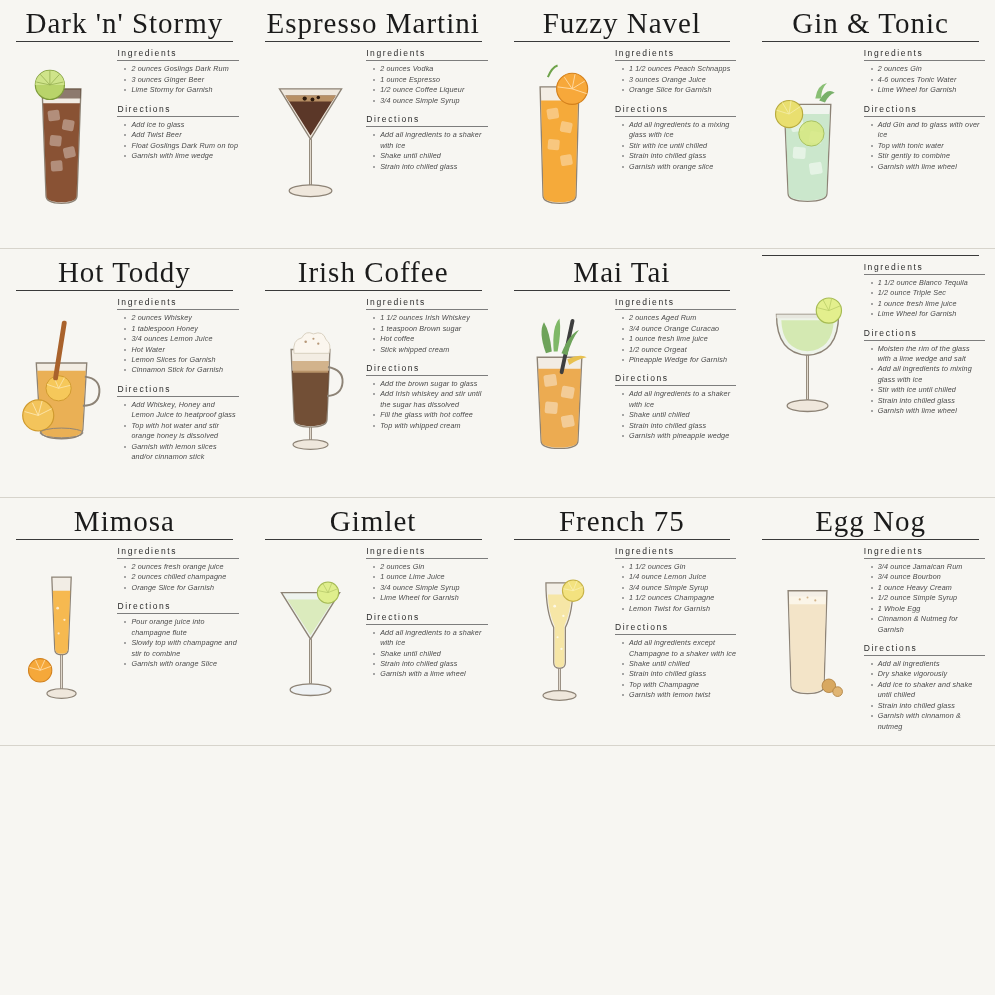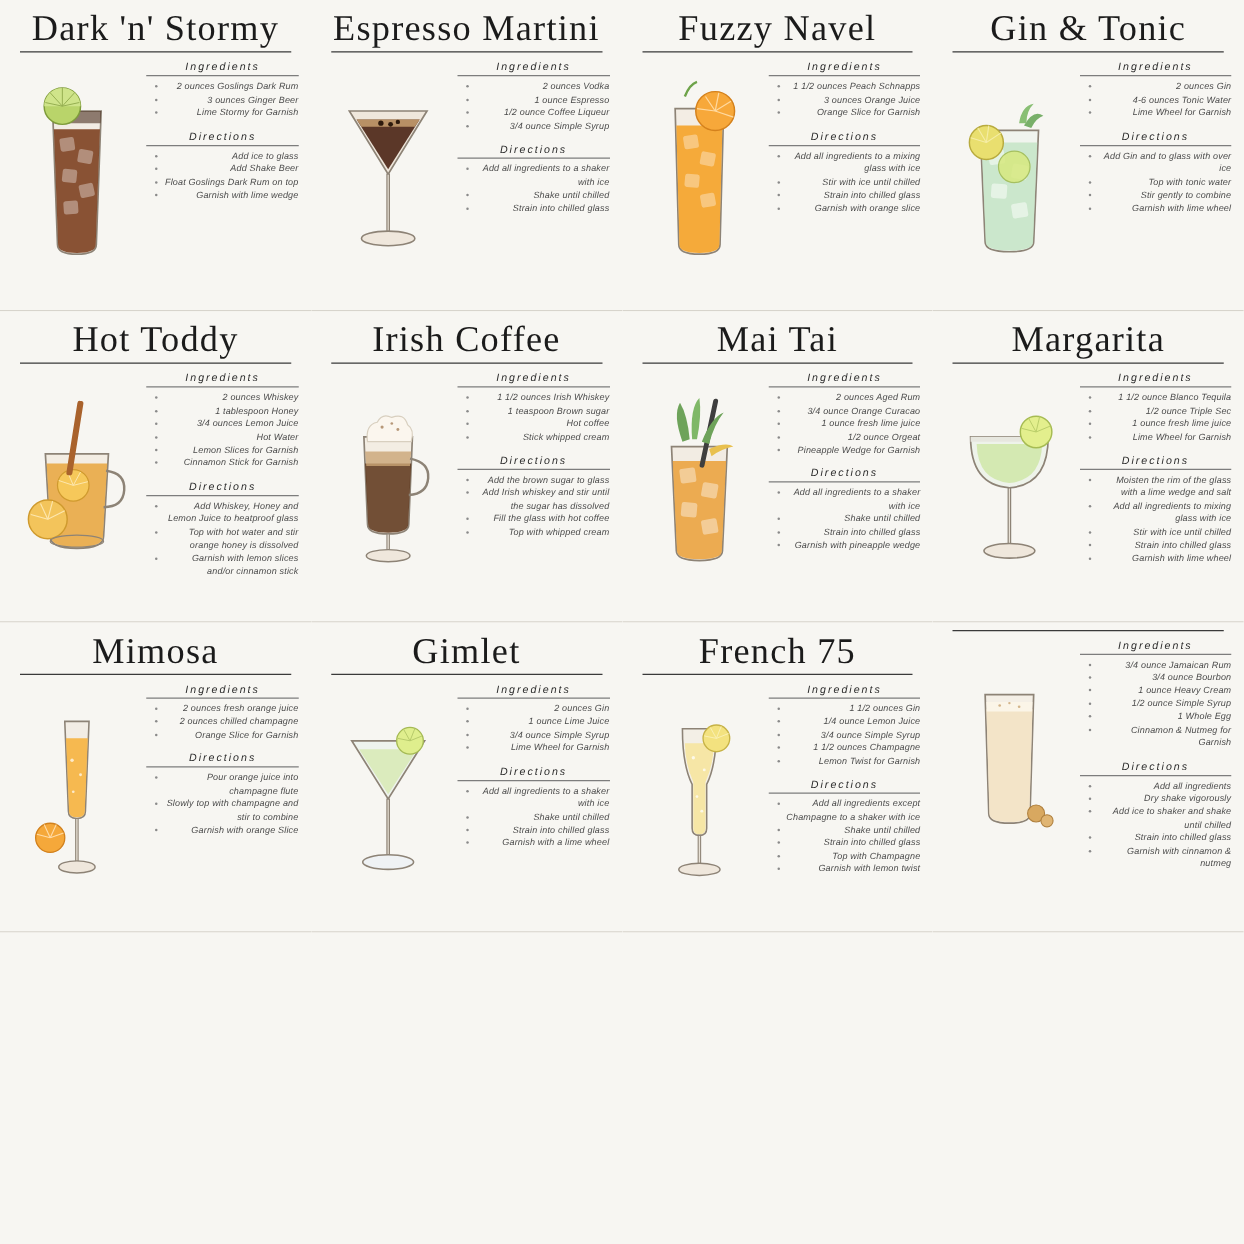--- a/index.html
+++ b/index.html
@@ -68,35 +68,32 @@
   }
   .recipe {
     width: 54%;
     padding-top: 2px;
     min-width: 0;
   }
   .section-head {
     font-family: "Liberation Sans", sans-serif;
     font-size: 8.5px;
     letter-spacing: 1.6px;
-    text-align: center;
     color: #2b2b2b;
     margin-bottom: 2px;
-    font-style: italic;
   }
   .section-rule {
     height: 1px;
     background: #7d7d7d;
     margin: 0 0 3px 0;
   }
   ul.lines {
     list-style: none;
     margin: 0 0 6px 0;
     padding: 0 0 0 14px;
-    text-align: right;
   }
   ul.lines li {
     position: relative;
     font-size: 7.2px;
     line-height: 1.45;
     font-style: italic;
     color: #4a4a4a;
     letter-spacing: 0.15px;
   }
   ul.lines li:before {
@@ -160,21 +157,21 @@
               <li>2 ounces Goslings Dark Rum</li>
               <li>3 ounces Ginger Beer</li>
               <li>Lime Stormy for Garnish</li>
             </ul>
           </div>
           <div class="dir-block">
             <div class="section-head">Directions</div>
             <div class="section-rule"></div>
             <ul class="lines">
               <li>Add ice to glass</li>
-              <li>Add Shake Beer</li>
+              <li>Add Twist Beer</li>
               <li>Float Goslings Dark Rum on top</li>
               <li>Garnish with lime wedge</li>
             </ul>
           </div>
         </div>
       </div>
       <div class="row-sep"></div>
     </div>
     <div class="card">
       <div class="card-title">Espresso Martini</div>
@@ -454,21 +451,20 @@
               <li>Shake until chilled</li>
               <li>Strain into chilled glass</li>
               <li>Garnish with pineapple wedge</li>
             </ul>
           </div>
         </div>
       </div>
       <div class="row-sep"></div>
     </div>
     <div class="card">
-      <div class="card-title">Margarita</div>
       <div class="title-rule"></div>
       <div class="card-body">
         <div class="art">
       <svg viewBox="0 0 100 170">
         <path d="M18 52 Q18 92 50 94 Q82 92 82 52 Z" fill="#eef3ea" stroke="#8d8376" stroke-width="1.4"></path>
         <path d="M23 58 Q24 88 50 90 Q76 88 77 58 Z" fill="#cfe6a8" opacity="0.85"></path>
         <path d="M18 52 L82 52 L82 56 L18 56 Z" fill="#e7e7df"></path>
         <path d="M49 94 L51 94 L51 140 L49 140 Z" fill="#e7e0d4" stroke="#8d8376" stroke-width="1"></path>
         <ellipse cx="50" cy="146" rx="21" ry="6" fill="#efe7dc" stroke="#8d8376" stroke-width="1.3"></ellipse>
         <circle cx="72" cy="48" r="13" fill="#e3ef8d" stroke="#a6bb53" stroke-width="1.2"></circle>
@@ -643,20 +639,21 @@
               <li>Strain into chilled glass</li>
               <li>Top with Champagne</li>
               <li>Garnish with lemon twist</li>
             </ul>
           </div>
         </div>
       </div>
       <div class="row-sep"></div>
     </div>
     <div class="card">
+      <div class="card-title">Egg Nog</div>
       <div class="title-rule"></div>
       <div class="card-body">
         <div class="art">
       <svg viewBox="0 0 100 170">
         <path d="M30 44 L33 142 Q33 150 50 150 Q67 150 67 142 L70 44 Z" fill="#f4efe6" stroke="#8d8376" stroke-width="1.4"></path>
         <path d="M31 56 L33.5 142 Q33.5 149 50 149 Q66.5 149 66.5 142 L69 56 Z" fill="#f2e3c6" opacity="0.95"></path>
         <path d="M31 50 L69 50 L68.6 58 L31.4 58 Z" fill="#fbf5e8"></path>
         <g fill="#b98a4d" opacity="0.6">
           <circle cx="42" cy="53" r="1.1"></circle>
               <circle cx="50" cy="51" r="1"></circle>

